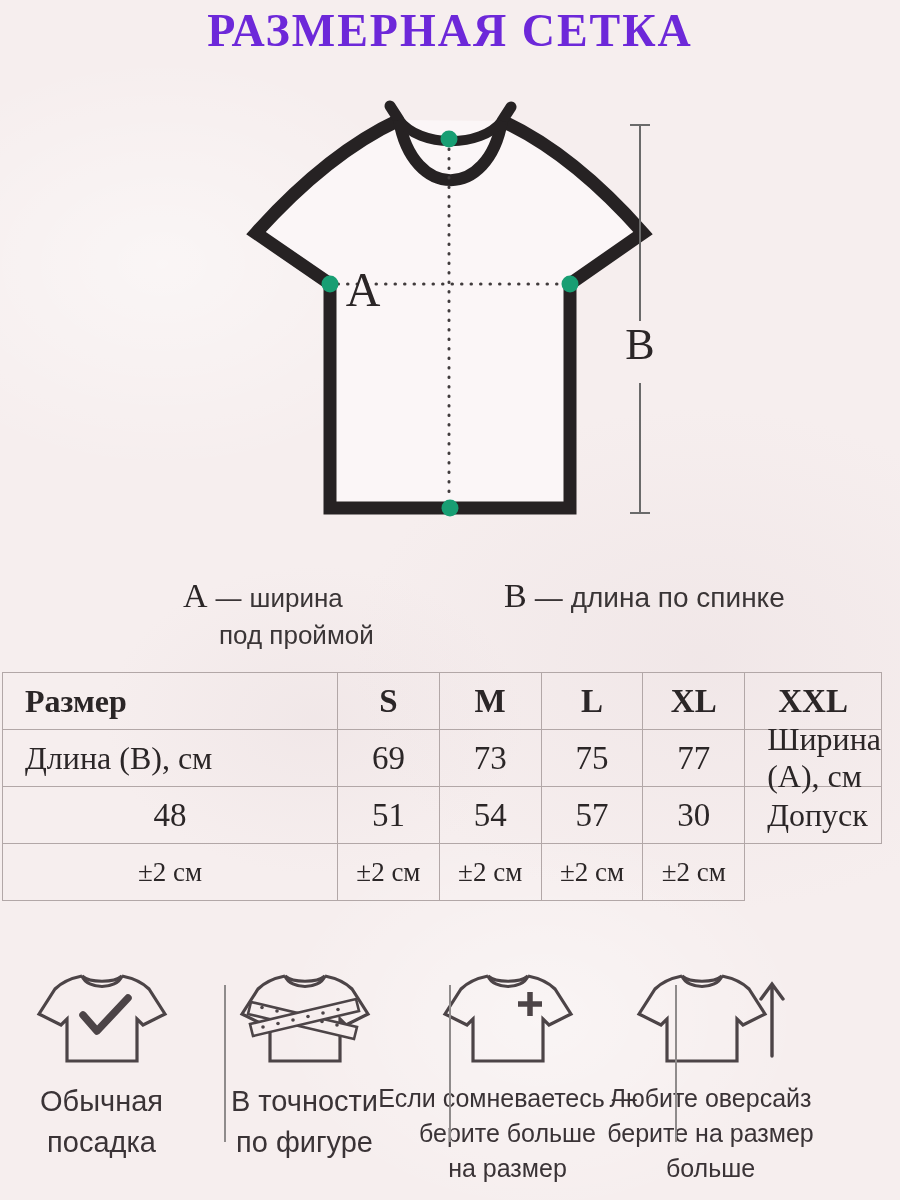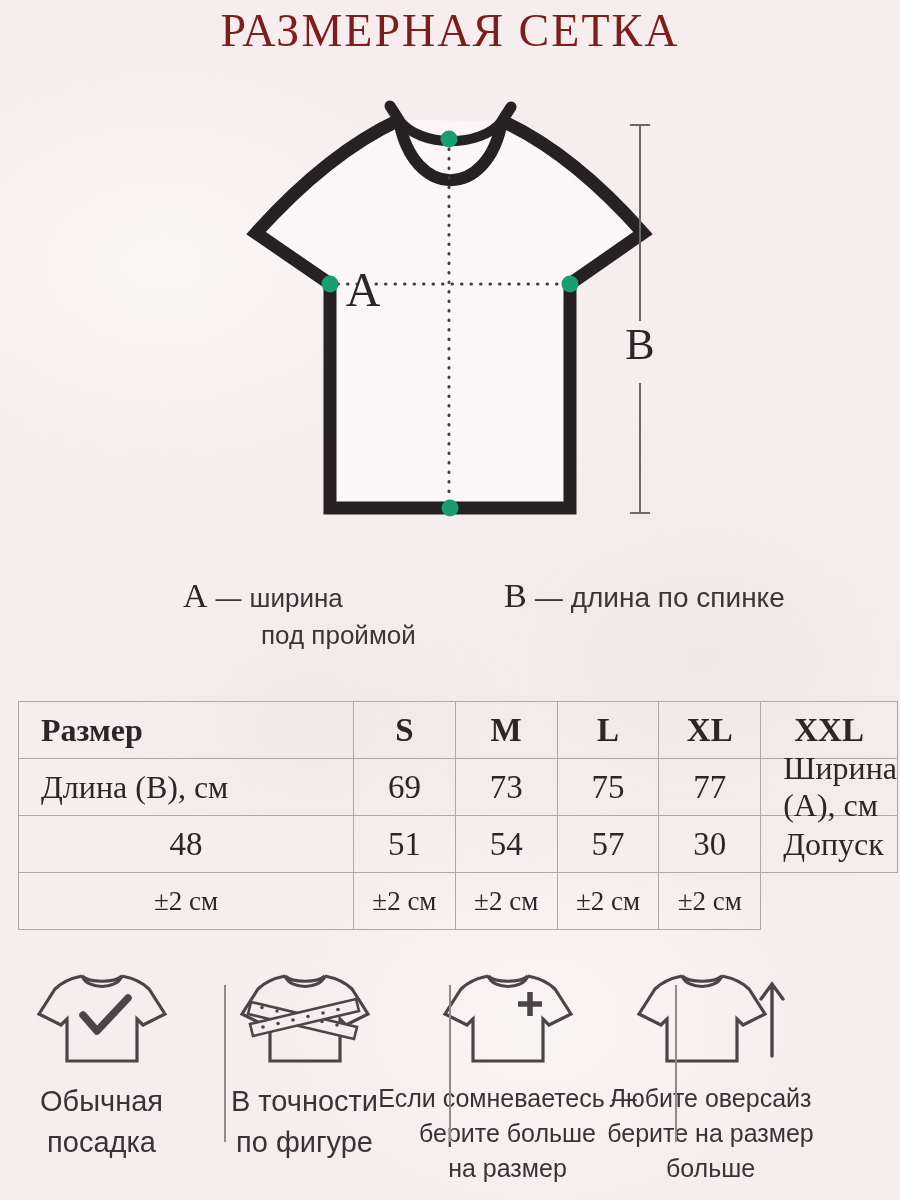--- a/index.html
+++ b/index.html
@@ -14,42 +14,41 @@
     content:"";position:absolute;inset:0;pointer-events:none;
     background:
       radial-gradient(420px 300px at 18% 22%, rgba(255,255,255,.45), rgba(255,255,255,0) 70%),
       radial-gradient(500px 360px at 78% 55%, rgba(231,218,220,.35), rgba(231,218,220,0) 70%),
       radial-gradient(380px 280px at 60% 85%, rgba(255,255,255,.4), rgba(255,255,255,0) 70%),
       radial-gradient(300px 220px at 35% 60%, rgba(229,216,218,.3), rgba(229,216,218,0) 70%);
   }
 
   .page-title{
     position:absolute;top:4px;left:0;width:900px;text-align:center;
-    font-family:"Liberation Serif",serif;font-weight:400;font-size:46px;
-    letter-spacing:2px;color:#7f1d1d;margin:0;
+    font-family:"Liberation Serif",serif;font-weight:700;font-size:46px;
+    letter-spacing:2px;color:#6d28d9;margin:0;
   }
 
   .diagram-svg{position:absolute;left:228px;top:95px;}
 
   
   .legend-a{position:absolute;left:183px;top:577px;line-height:37px;font-size:26px;color:#3a3536;}
   .legend-b{position:absolute;left:504px;top:577px;line-height:37px;font-size:28px;color:#3a3536;}
   .legend-letter{font-family:"Liberation Serif",serif;font-size:34px;color:#2b2627;}
   .legend-dash{padding:0 8px;}
-  .legend-line2{margin-left:78px;}
+  .legend-line2{margin-left:36px;}
 
   
   .size-table{
-    position:absolute;left:18px;top:672px;width:879px;
+    position:absolute;left:2px;top:672px;width:879px;
     display:grid;
     grid-template-columns:335px repeat(5,1fr);
     grid-auto-rows:57px;
     border-top:1px solid #b2a7a7;border-left:1px solid #b2a7a7;
     font-family:"Liberation Serif",serif;
-    margin-top:29px;
   }
   .size-table .cell{
     border-right:1px solid #b2a7a7;border-bottom:1px solid #b2a7a7;
     display:flex;align-items:center;justify-content:center;
     font-size:33px;color:#2b2627;
   }
   .size-table .cell.label{justify-content:flex-start;padding-left:22px;font-size:32px;font-weight:400;}
   .size-table .cell.head{font-weight:700;}
   .size-table .cell.num{font-weight:400;}
   .size-table .cell.tol{font-size:27px;font-weight:400;}

